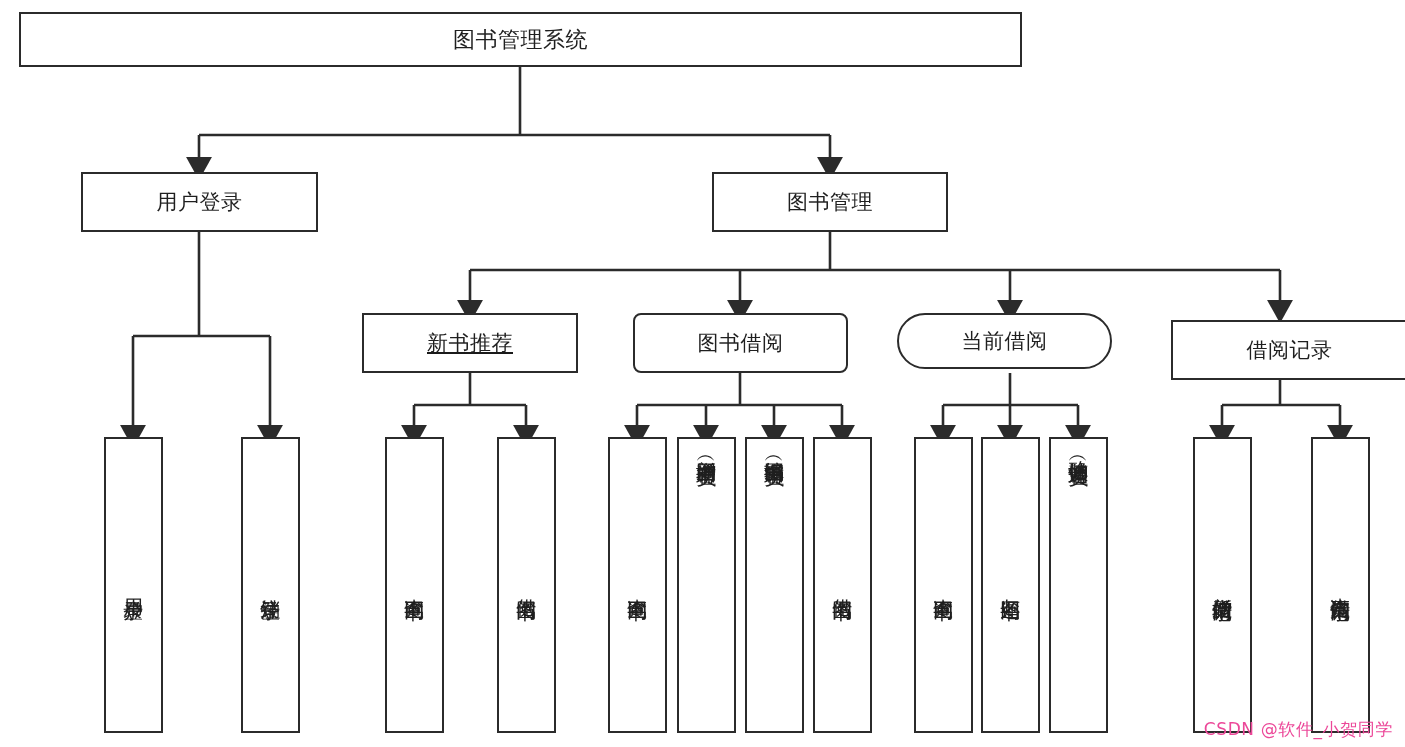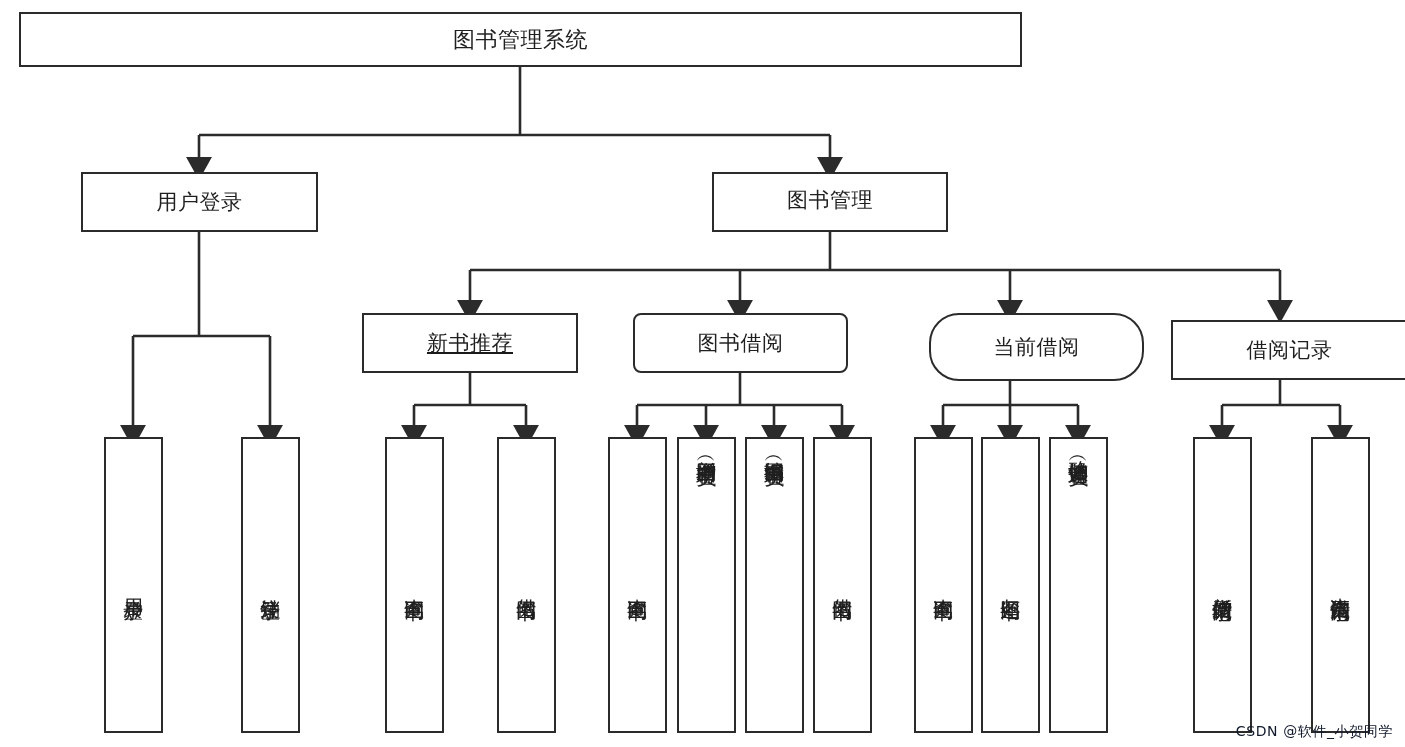--- a/index.html
+++ b/index.html
@@ -51,22 +51,22 @@
     line-height:1.42;
     letter-spacing:1px;
     white-space:nowrap;
     color:#1f1f1f;
   }
   .leaf.mid{align-items:center;}
   #watermark{
     position:absolute;
     right:12px;
     bottom:6px;
-    font-size:14px;
-    color:#0f172a;
+    font-size:17px;
+    color:#ec4899;
     letter-spacing:0.6px;
     z-index:5;
     white-space:nowrap;
   }
 </style>
 </head>
 <body>
 
 <div id="stage">
 
@@ -120,31 +120,31 @@
     </g>
   </svg>
 
   <div class="node root" style="left:19px;top:12px;width:1003px;height:55px;">
     <span class="lbl">图书管理系统</span>
   </div>
 
   <div class="node" style="left:81px;top:172px;width:237px;height:60px;">
     <span class="lbl">用户登录</span>
   </div>
-  <div class="node" style="left:712px;top:172px;width:236px;height:60px;font-family:Liberation Mono, monospace;">
+  <div class="node" style="left:712px;top:172px;width:236px;height:60px;">
     <span class="lbl">图书管理</span>
   </div>
 
   <div class="node" style="left:362px;top:313px;width:216px;height:60px;text-decoration:underline;">
     <span class="lbl">新书推荐</span>
   </div>
   <div class="node" style="left:633px;top:313px;width:215px;height:60px;border-radius:8px;">
     <span class="lbl">图书借阅</span>
   </div>
-  <div class="node" style="left:929px;top:313px;width:215px;height:68px;border-radius:30px;">
+  <div class="node" style="left:897px;top:313px;width:215px;height:56px;border-radius:30px;">
     <span class="lbl">当前借阅</span>
   </div>
   <div class="node" style="left:1171px;top:320px;width:237px;height:60px;">
     <span class="lbl">借阅记录</span>
   </div>
 
   <div class="node leaf mid" style="left:104px;top:437px;width:59px;height:296px;">
     <span class="lbl">用户登录</span>
   </div>
   <div class="node leaf mid" style="left:241px;top:437px;width:59px;height:296px;">

